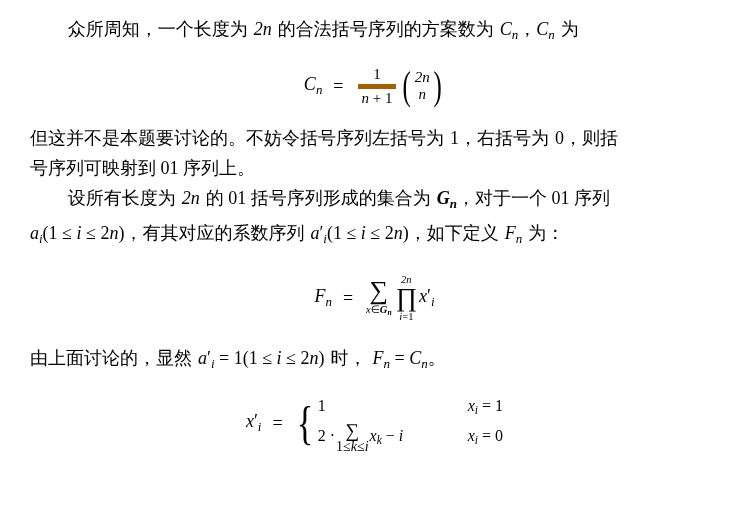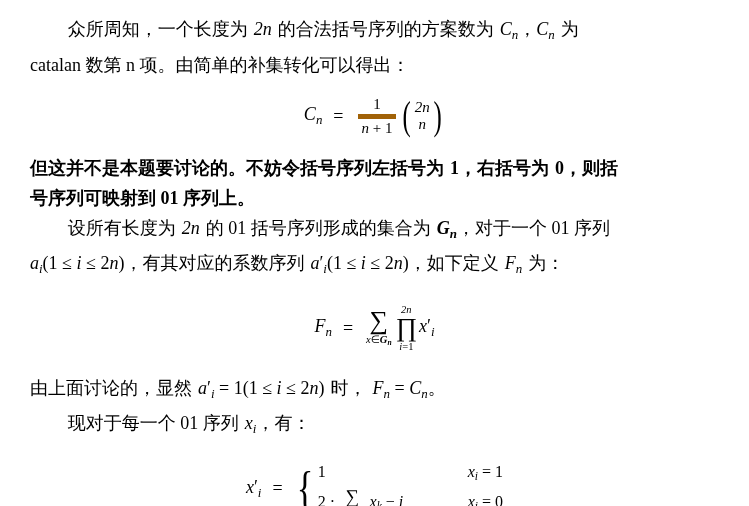--- a/index.html
+++ b/index.html
@@ -166,21 +166,20 @@
   .sp { display: inline-block; width: 6px; }
   .sp2 { display: inline-block; width: 11px; }
 </style>
 </head>
 <body>
 
 <div class="page">
 
   <div class="para indent" style="margin-top:14px;">
     <span>众所周知，一个长度为</span><span class="sp"></span><span class="math">2<span class="math">n</span></span><span class="sp"></span><span>的合法括号序列的方案数为</span><span class="sp"></span><span class="math">C<sub class="msub">n</sub></span><span>，</span><span class="math">C<sub class="msub">n</sub></span><span class="sp"></span><span>为</span><br>
-    <span>catalan 数第 n 项。由简单的补集转化可以得出：</span>
   </div>
 
   <div class="display" style="margin-top:16px;margin-bottom:16px;">
     <span class="eqrow">
       <span class="math"><span>C</span><sub class="msub">n</sub></span>
       <span class="sp2"></span>
         <span class="mathup">=</span>
         <span class="sp2"></span>
       <span class="frac">
         <span class="num mathup">1</span>
@@ -190,21 +189,21 @@
         <span class="paren-big">(</span>
         <span class="binom-col">
           <span class="math">2n</span>
           <span class="math">n</span>
         </span>
         <span class="paren-big">)</span>
       </span>
     </span>
   </div>
 
-  <div class="para" style="margin-top:16px;font-weight:bold;">
+  <div class="para" style="margin-top:16px;">
     <span>但这并不是本题要讨论的。不妨令括号序列左括号为</span><span class="sp"></span><span class="mathup">1</span><span>，右括号为</span><span class="sp"></span><span class="mathup">0</span><span>，则括</span><br>
     <span>号序列可映射到 01 序列上。</span>
   </div>
 
   <div class="para indent" style="margin-top:0;">
     <span>设所有长度为</span><span class="sp"></span><span class="math">2<span class="math">n</span></span><span class="sp"></span><span>的 01 括号序列形成的集合为</span><span class="sp"></span><span class="bold-it">G<sub class="msub">n</sub></span><span>，对于一个 01 序列</span><br>
     <span class="math">a<sub class="msub">i</sub><span class="mathup">(1 ≤ </span>i<span class="mathup"> ≤ 2</span>n<span class="mathup">)</span></span><span>，有其对应的系数序列</span><span class="sp"></span><span class="math">a<span class="prime">′</span><sub class="msub">i</sub><span class="mathup">(1 ≤ </span>i<span class="mathup"> ≤ 2</span>n<span class="mathup">)</span></span><span>，如下定义</span><span class="sp"></span><span class="math">F<sub class="msub">n</sub></span><span class="sp"></span><span>为：</span>
   </div>
 
   <div class="display" style="margin-top:20px;margin-bottom:20px;">
@@ -223,23 +222,20 @@
         <span class="oplim"><span class="math">i</span><span class="mathup">=1</span></span>
       </span>
       <span class="math">x<span class="prime">′</span><sub class="msub">i</sub></span>
     </span>
   </div>
 
   <div class="para" style="margin-top:18px;">
     <span>由上面讨论的，显然</span><span class="sp"></span><span class="math">a<span class="prime">′</span><sub class="msub">i</sub> <span class="mathup">= 1(1 ≤ </span>i<span class="mathup"> ≤ 2</span>n<span class="mathup">)</span></span><span class="sp"></span><span>时，</span><span class="sp"></span><span class="math">F<sub class="msub">n</sub> <span class="mathup">=</span> C<sub class="msub">n</sub></span><span>。</span>
   </div>
 
-  <div class="para indent" style="margin-top:0;">
-    <span>现对于每一个 01 序列</span><span class="sp"></span><span class="math">x<sub class="msub">i</sub></span><span>，有：</span>
-  </div>
 
   <div class="display" style="margin-top:14px;margin-bottom:14px;">
     <span class="eqrow" style="align-items:center;">
       <span class="math">x<span class="prime">′</span><sub class="msub">i</sub></span>
       <span class="sp2"></span>
         <span class="mathup">=</span>
         <span class="sp2"></span>
       <span class="cases">
         <span class="brace">{</span>
         <span class="cases-rows">

